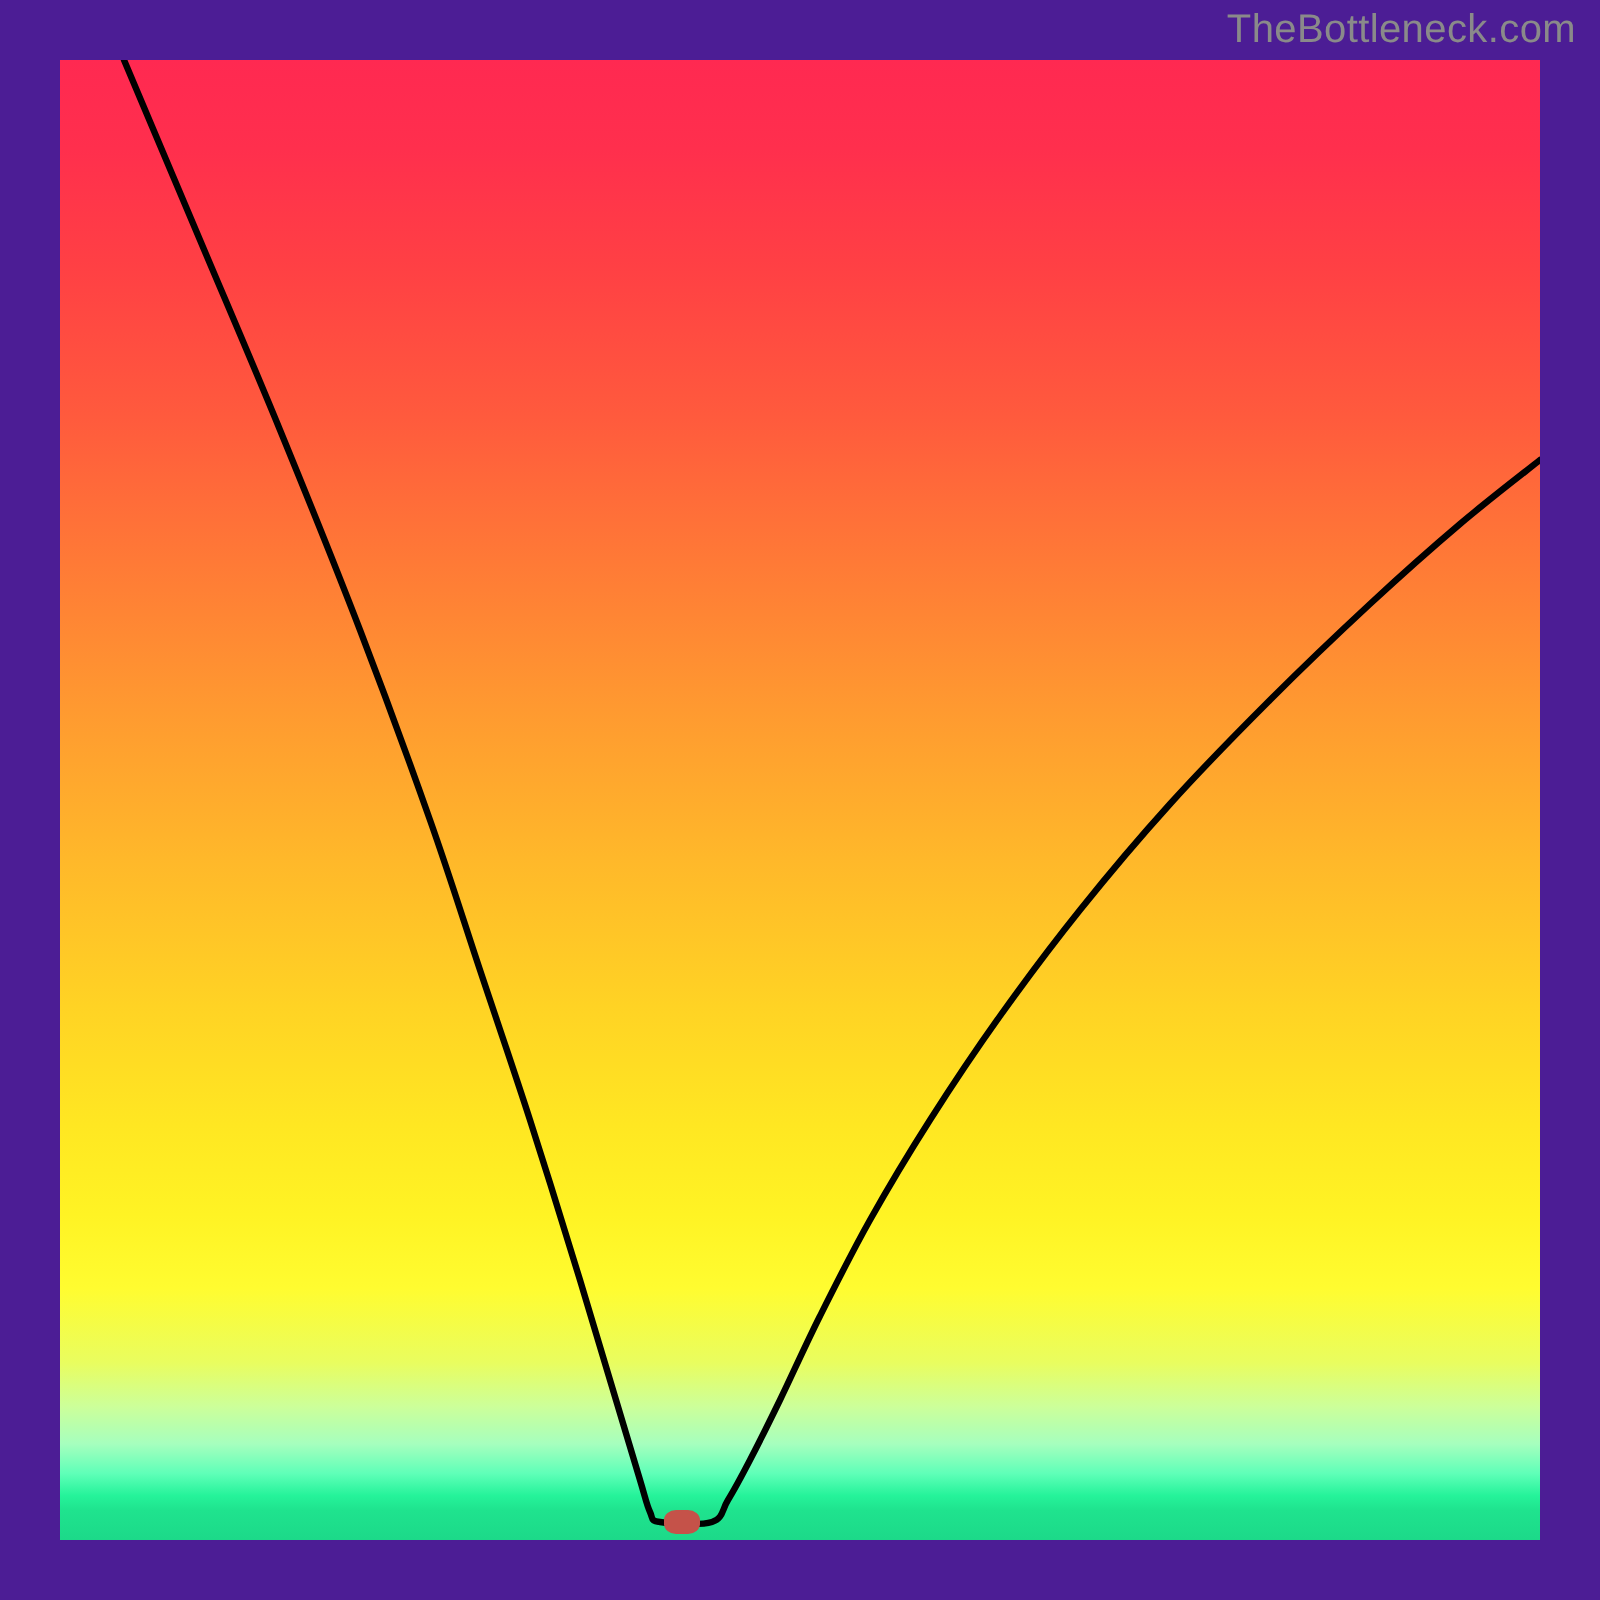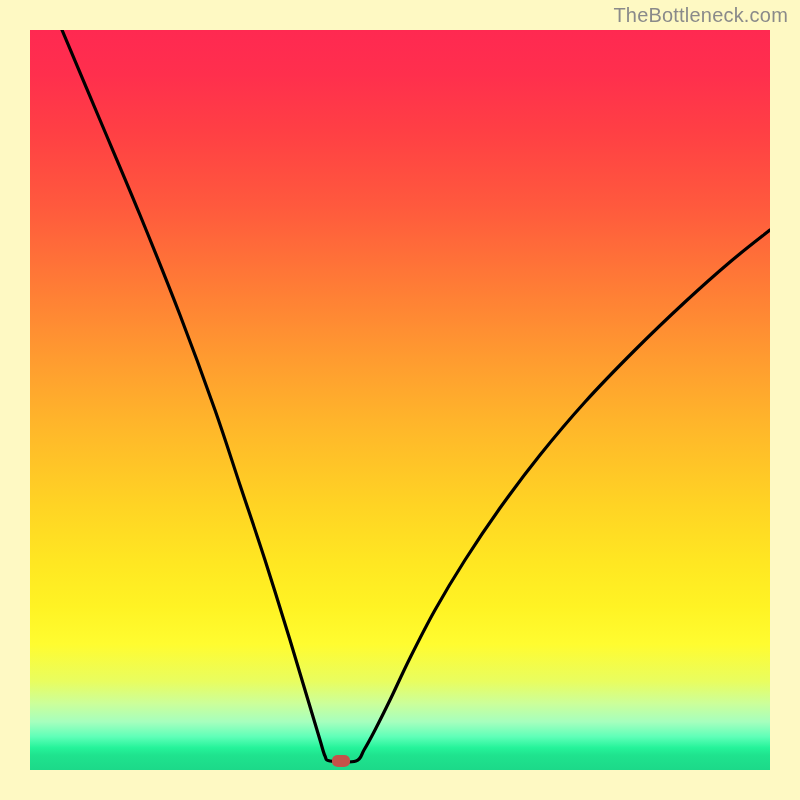--- a/index.html
+++ b/index.html
@@ -8,21 +8,21 @@
     width: 800px;
     height: 800px;
     background: #000;
     overflow: hidden;
     font-family: Arial, Helvetica, sans-serif;
   }
   .outer {
     position: relative;
     width: 800px;
     height: 800px;
-    background: #fef9c3;
+    background: #4c1d95;
     text-align: center;
   }
   .plot {
     position: absolute;
     left: 30px;
     top: 30px;
     width: 740px;
     height: 740px;
     background: linear-gradient(
       to bottom,

